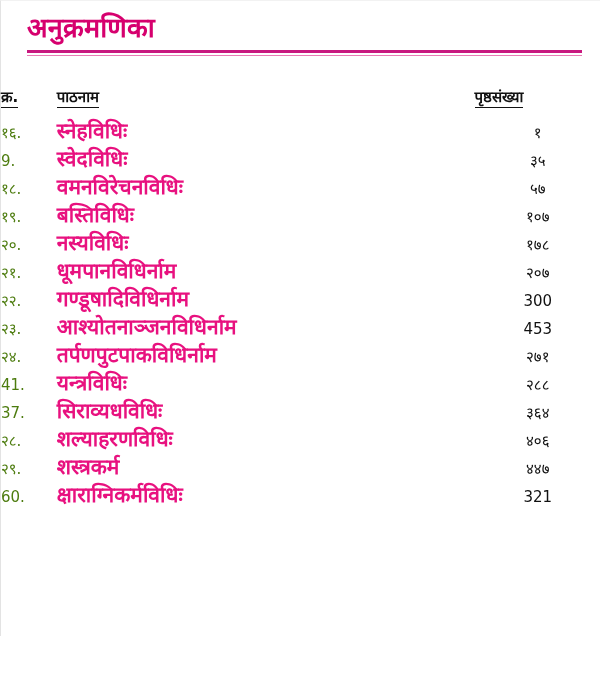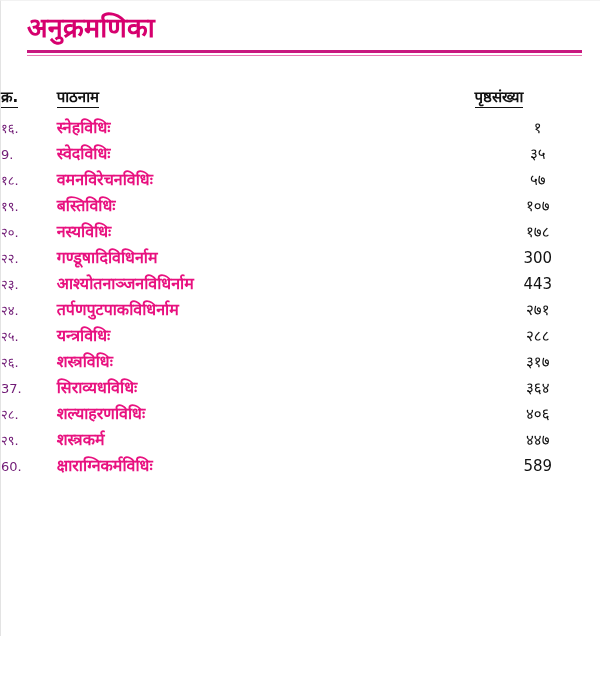--- a/index.html
+++ b/index.html
@@ -87,27 +87,27 @@
   .hdr-page  { text-align: left; padding-right: 16px; }
   .hdr-num > span, .hdr-name > span, .hdr-page > span {
     border-bottom: 1.5px solid #111111;
     padding-bottom: 1px;
     display: inline-block;
   }
 
   
   tr.toc-row { height: 26px; }
   td.cell-num {
-    font-size: 13px;
-    color: #701a75;
+    font-size: 15px;
+    color: #4d7c0f;
     padding-left: 38px;
     white-space: nowrap;
   }
   td.cell-name {
-    font-size: 16px;
+    font-size: 21px;
     color: #e8117f;
     font-weight: 600;
     padding-left: 8px;
     white-space: nowrap;
   }
   td.cell-page {
     font-size: 15px;
     color: #111111;
     text-align: center;
     padding-right: 16px;
@@ -169,61 +169,61 @@
             <td class="cell-num">१९.</td>
             <td class="cell-name">बस्तिविधिः</td>
             <td class="cell-page">१०७</td>
           </tr>
           <tr class="toc-row">
             <td class="cell-num">२०.</td>
             <td class="cell-name">नस्यविधिः</td>
             <td class="cell-page">१७८</td>
           </tr>
           <tr class="toc-row">
+            <td class="cell-num">२१.</td>
+            <td class="cell-name">धूमपानविधिर्नाम</td>
+            <td class="cell-page">२०७</td>
+          </tr>
+          <tr class="toc-row">
             <td class="cell-num">२२.</td>
             <td class="cell-name">गण्डूषादिविधिर्नाम</td>
             <td class="cell-page">300</td>
           </tr>
           <tr class="toc-row">
             <td class="cell-num">२३.</td>
             <td class="cell-name">आश्योतनाञ्जनविधिर्नाम</td>
-            <td class="cell-page">443</td>
+            <td class="cell-page">453</td>
           </tr>
           <tr class="toc-row">
             <td class="cell-num">२४.</td>
             <td class="cell-name">तर्पणपुटपाकविधिर्नाम</td>
             <td class="cell-page">२७१</td>
           </tr>
           <tr class="toc-row">
-            <td class="cell-num">२५.</td>
+            <td class="cell-num">41.</td>
             <td class="cell-name">यन्त्रविधिः</td>
             <td class="cell-page">२८८</td>
-          </tr>
-          <tr class="toc-row">
-            <td class="cell-num">२६.</td>
-            <td class="cell-name">शस्त्रविधिः</td>
-            <td class="cell-page">३१७</td>
           </tr>
           <tr class="toc-row">
             <td class="cell-num">37.</td>
             <td class="cell-name">सिराव्यधविधिः</td>
             <td class="cell-page">३६४</td>
           </tr>
           <tr class="toc-row">
             <td class="cell-num">२८.</td>
             <td class="cell-name">शल्याहरणविधिः</td>
             <td class="cell-page">४०६</td>
           </tr>
           <tr class="toc-row">
             <td class="cell-num">२९.</td>
             <td class="cell-name">शस्त्रकर्म</td>
             <td class="cell-page">४४७</td>
           </tr>
           <tr class="toc-row">
             <td class="cell-num">60.</td>
             <td class="cell-name">क्षाराग्निकर्मविधिः</td>
-            <td class="cell-page">589</td>
+            <td class="cell-page">321</td>
           </tr>
         </tbody>
     </table>
   </div>
 
 </div>
 
 </body></html>

